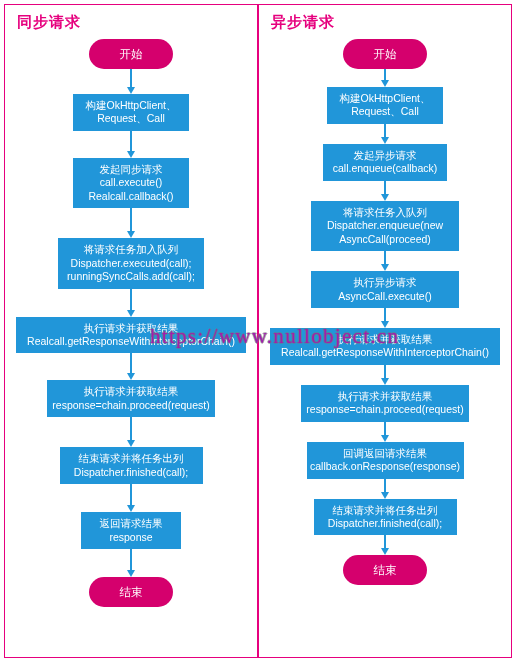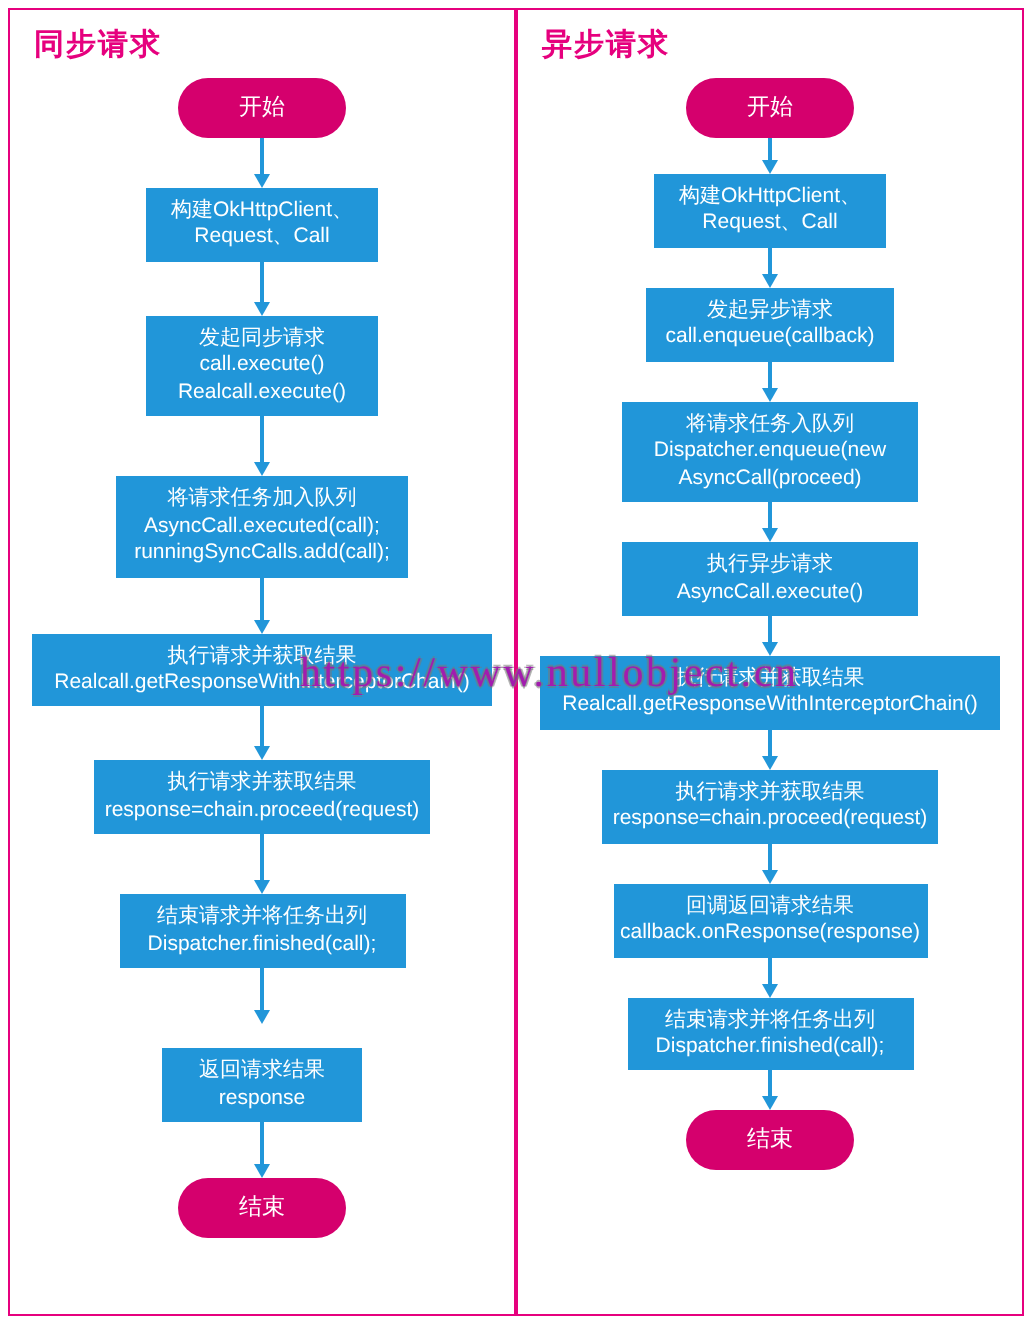--- a/index.html
+++ b/index.html
@@ -152,29 +152,29 @@
           <span class="ln">构建OkHttpClient、</span>
           <span class="ln">Request、Call</span>
         </div>
         <div class="connector" style="height: 27px;">
           <div class="stem" style="height: 21px;"></div>
           <div class="head"></div>
         </div>
         <div class="node process" style="width: 116px; justify-content: center;">
           <span class="ln">发起同步请求</span>
           <span class="ln">call.execute()</span>
-          <span class="ln">Realcall.execute()</span>
+          <span class="ln">Realcall.callback()</span>
         </div>
         <div class="connector" style="height: 30px;">
           <div class="stem" style="height: 24px;"></div>
           <div class="head"></div>
         </div>
         <div class="node process" style="width: 146px;">
           <span class="ln">将请求任务加入队列</span>
-          <span class="ln">AsyncCall.executed(call);</span>
+          <span class="ln">Dispatcher.executed(call);</span>
           <span class="ln">runningSyncCalls.add(call);</span>
         </div>
         <div class="connector" style="height: 28px;">
           <div class="stem" style="height: 22px;"></div>
           <div class="head"></div>
         </div>
         <div class="node process" style="width: 230px;">
           <span class="ln">执行请求并获取结果</span>
           <span class="ln">Realcall.getResponseWithInterceptorChain()</span>
         </div>
@@ -191,21 +191,21 @@
           <div class="head"></div>
         </div>
         <div class="node process" style="width: 143px;">
           <span class="ln">结束请求并将任务出列</span>
           <span class="ln">Dispatcher.finished(call);</span>
         </div>
         <div class="connector" style="height: 28px;">
           <div class="stem" style="height: 22px;"></div>
           <div class="head"></div>
         </div>
-        <div class="node process" style="width: 100px; margin-top: 12px;">
+        <div class="node process" style="width: 100px;">
           <span class="ln">返回请求结果</span>
           <span class="ln">response</span>
         </div>
         <div class="connector" style="height: 28px;">
           <div class="stem" style="height: 22px;"></div>
           <div class="head"></div>
         </div>
         <div class="node terminator" style="width: 84px;">
           <span class="ln">结束</span>
         </div>

